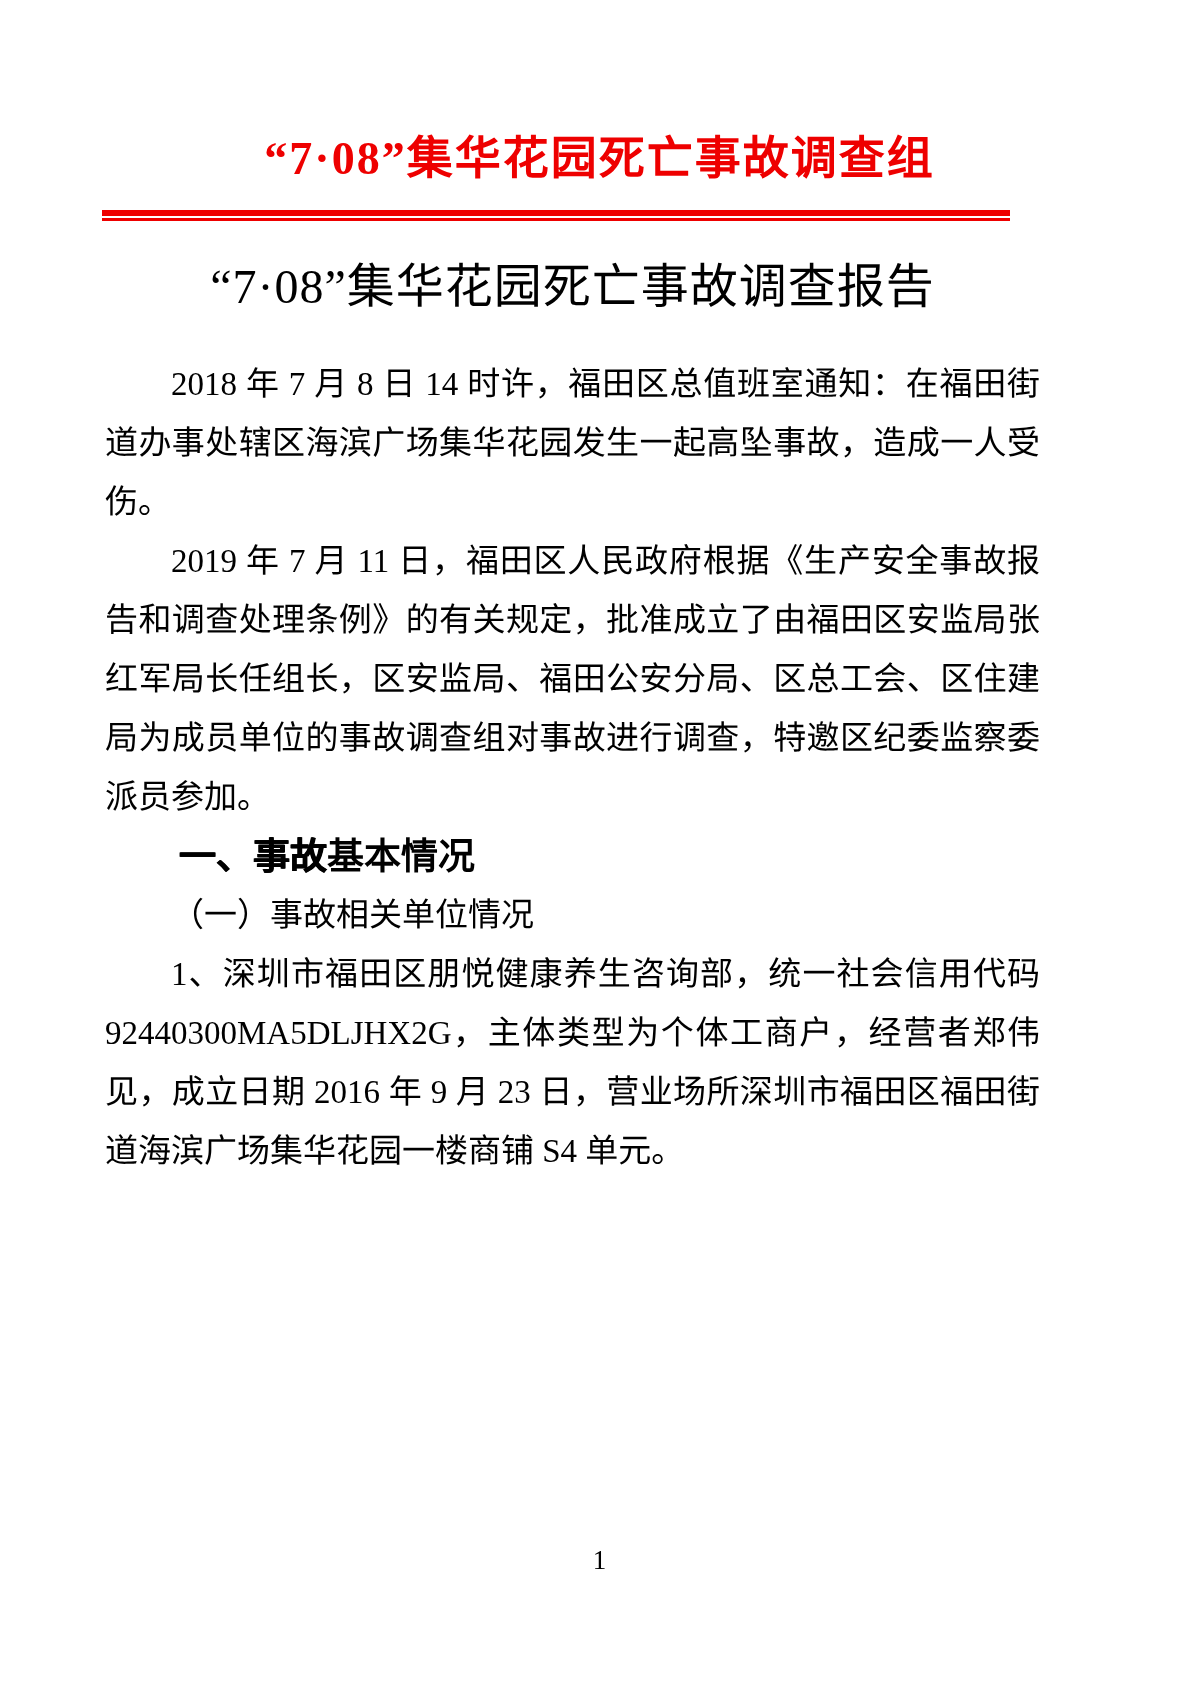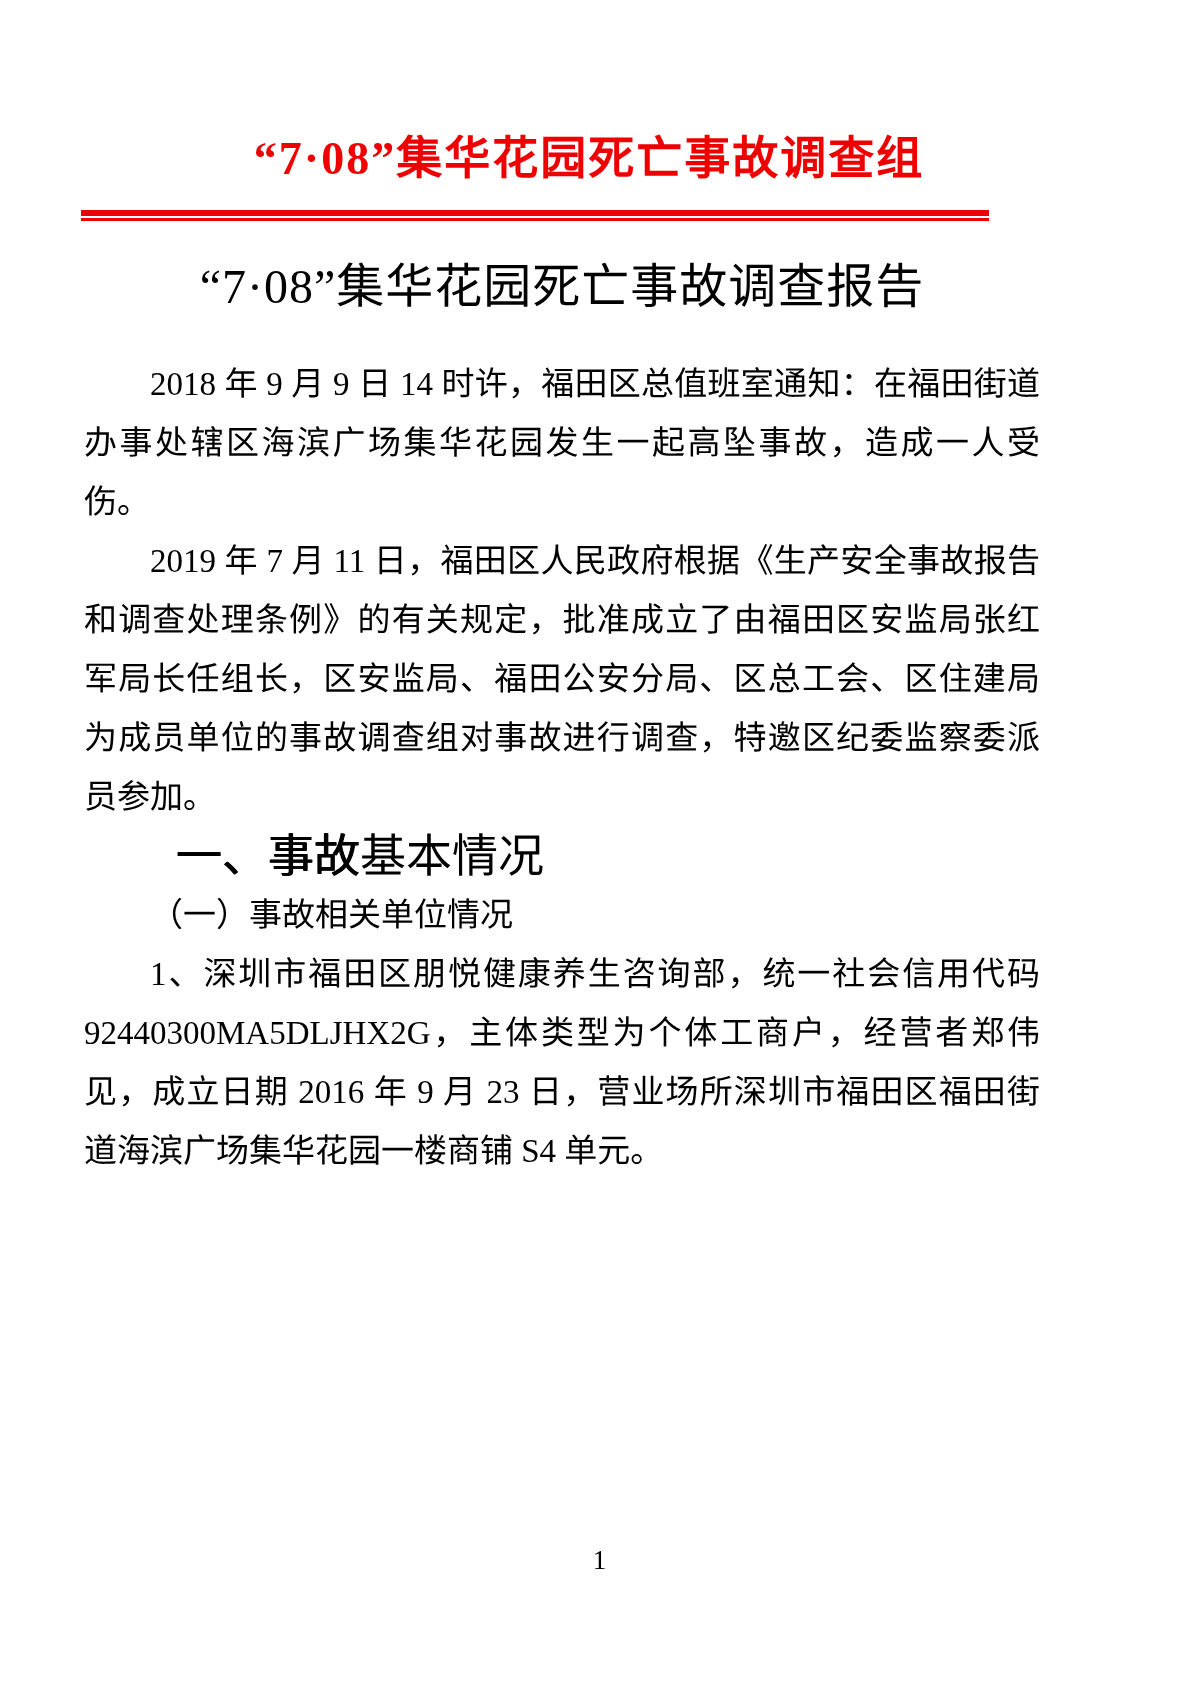--- a/index.html
+++ b/index.html
@@ -13,21 +13,21 @@
   .page {
     position: relative;
     width: 1199px;
     height: 1588px;
     margin: 0 auto;
     background: #ffffff;
     overflow: hidden;
     font-family: "Liberation Serif", "DejaVu Serif", serif;
     color: #000000;
     box-sizing: border-box;
-    padding: 0 159px 0 84px;
+    padding: 0 159px 0 105px;
   }
   
   .letterhead-title {
     margin-top: 130px;
     font-size: 46px;
     line-height: 1.25;
     font-weight: bold;
     text-align: center;
     color: var(--accent);
     letter-spacing: 2px;
@@ -62,22 +62,22 @@
     font-size: 33px;
     line-height: 59px;
     text-align: justify;
   }
   .body-text p {
     margin: 0;
     text-indent: 2em;
   }
   .section-heading {
     font-family: "Liberation Sans", "DejaVu Sans", sans-serif;
-    font-weight: normal;
-    font-size: 46px;
+    font-weight: bold;
+    font-size: 37px;
   }
   .section-heading .lead {
     
     text-shadow: 0.6px 0 0 currentColor, -0.6px 0 0 currentColor;
   }
   .subsection-heading {
     font-weight: normal;
   }
   
   .page-number {
@@ -96,21 +96,21 @@
 <div class="page">
 
   <div>
     <div class="letterhead-title">“7·08”集华花园死亡事故调查组</div>
     <div class="letterhead-rule"></div>
   </div>
 
   <h1 class="report-title">“7·08”集华花园死亡事故调查报告</h1>
 
   <div class="body-text">
-    <p>2018 年 9 月 9 日 14 时许，福田区总值班室通知：在福田街道办事处辖区海滨广场集华花园发生一起高坠事故，造成一人受伤。</p>
+    <p>2018 年 7 月 8 日 14 时许，福田区总值班室通知：在福田街道办事处辖区海滨广场集华花园发生一起高坠事故，造成一人受伤。</p>
     <p>2019 年 7 月 11 日，福田区人民政府根据《生产安全事故报告和调查处理条例》的有关规定，批准成立了由福田区安监局张红军局长任组长，区安监局、福田公安分局、区总工会、区住建局为成员单位的事故调查组对事故进行调查，特邀区纪委监察委派员参加。</p>
 
     <p class="section-heading"><span class="lead">一、事故</span><span>基本情况</span></p>
 
     <p class="subsection-heading">（一）事故相关单位情况</p>
 
     <p>1、深圳市福田区朋悦健康养生咨询部，统一社会信用代码 92440300MA5DLJHX2G，主体类型为个体工商户，经营者郑伟见，成立日期 2016 年 9 月 23 日，营业场所深圳市福田区福田街道海滨广场集华花园一楼商铺 S4 单元。</p>
   </div>
 
   <div class="page-number">1</div>

